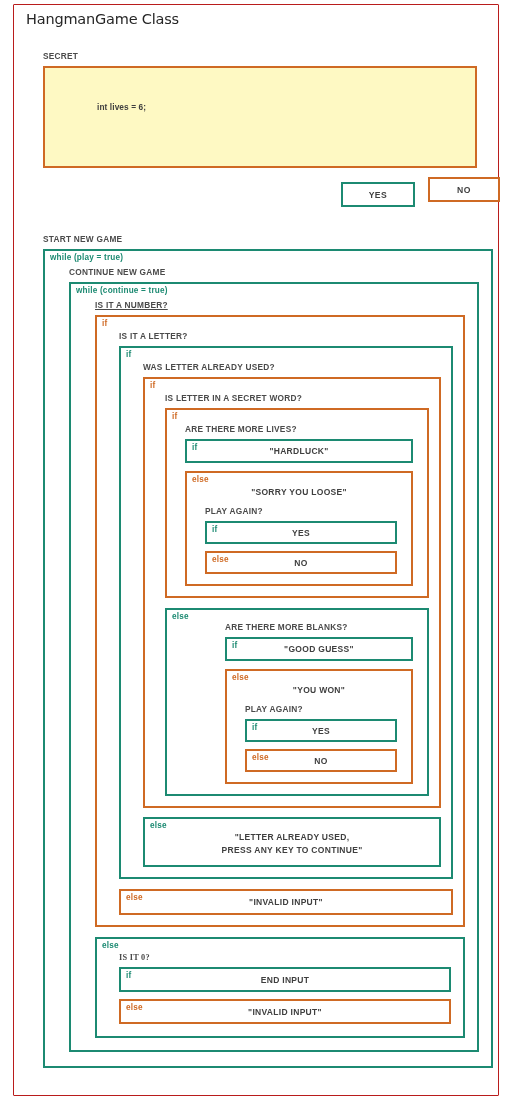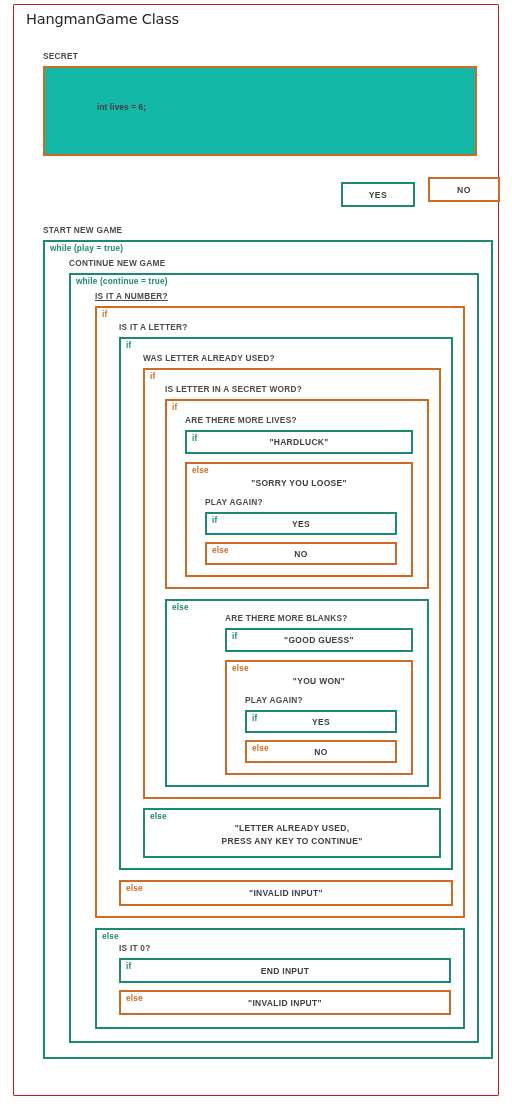--- a/index.html
+++ b/index.html
@@ -51,24 +51,24 @@
 
   
   .declare-wrap {
     position: absolute;
     left: 29px;
     top: 46px;
     width: 434px;
   }
   .declare-box {
     border: 2.2px solid #cf6a24;
-    height: 90px;
+    height: 102px;
     box-sizing: border-box;
     position: relative;
-    background: #14b8a6;
+    background: #fef9c3;
   }
   .declare-code {
     position: absolute;
     left: 52px;
     top: 34px;
     font-size: 8.3px;
     font-weight: bold;
     color: #3f3f3f;
     letter-spacing: 0.1px;
   }
@@ -99,21 +99,21 @@
     top: 172px;
     width: 72px;
     height: 25px;
     border: 2.2px solid #cf6a24;
   }
 
   
   .flow {
     position: absolute;
     left: 29px;
-    top: 220px;
+    top: 229px;
     width: 450px;
   }
 
   
   .box {
     box-sizing: border-box;
     position: relative;
     background: #fff;
   }
   .box.teal  { border: 2.2px solid #1c8a72; }
@@ -304,21 +304,21 @@
                   <div class="stmt">"INVALID INPUT"</div>
                 </div>
 
               </div>
             </div>
 
             <div class="box teal" style="margin:10px 12px 0 24px;">
               <div class="kw teal">else</div>
               <div class="inner" style="padding:13px 0 12px 0;">
 
-                <div class="head" style="margin-left:22px;">IS IT 0?</div>
+                <div class="head" style="margin-left:22px;font-family:Liberation Serif, serif;">IS IT 0?</div>
 
                 <div class="leaf teal" style="margin:0 12px 0 22px;height:25px;">
                   <div class="kw teal">if</div>
                   <div class="stmt">END INPUT</div>
                 </div>
 
                 <div class="leaf orange" style="margin:7px 12px 0 22px;height:25px;">
                   <div class="kw orange">else</div>
                   <div class="stmt">"INVALID INPUT"</div>
                 </div>

